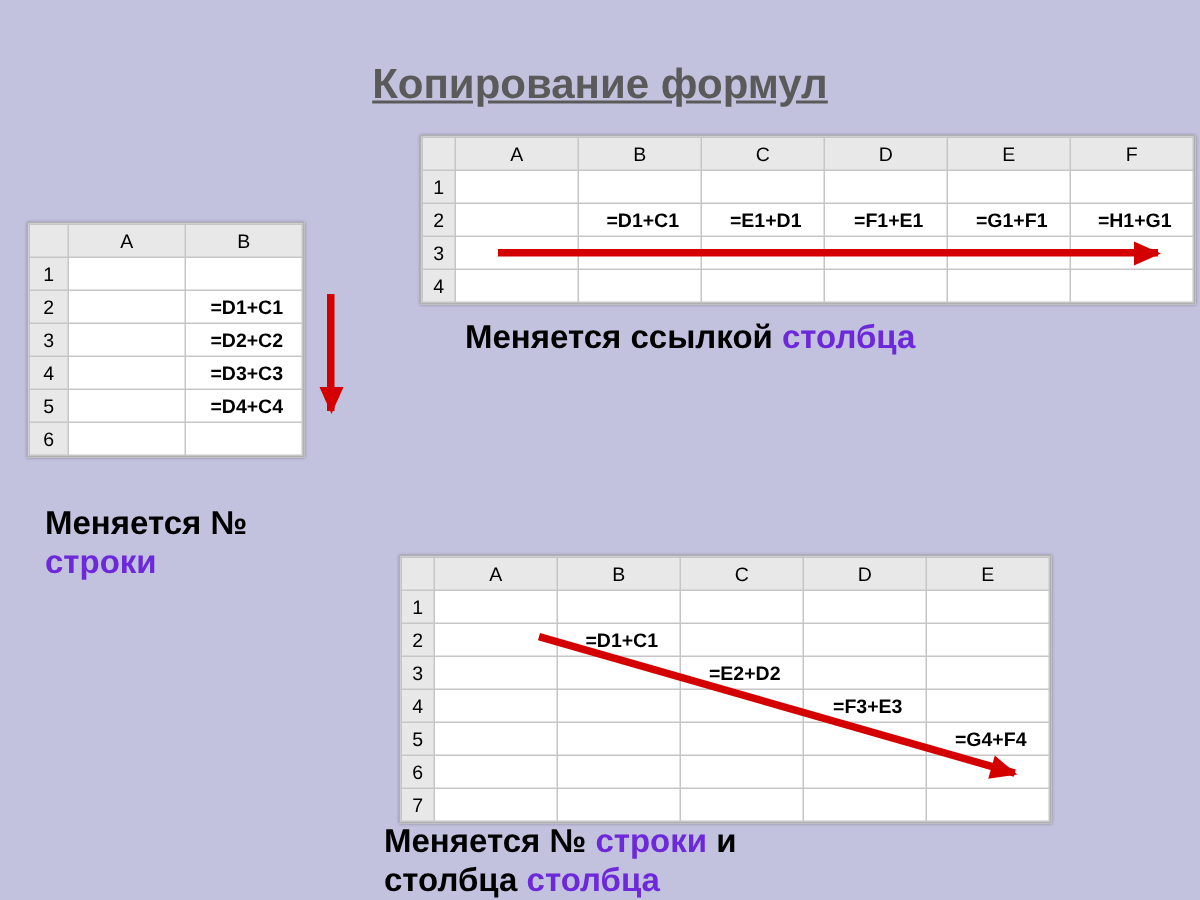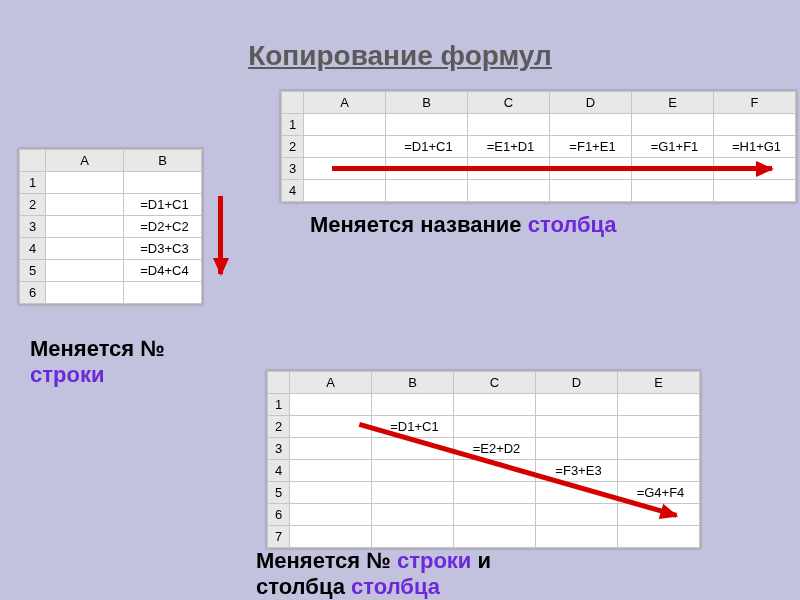--- a/index.html
+++ b/index.html
@@ -104,21 +104,21 @@
   
   #sheet2 { left: 280px; top: 90px; }
   #sheet2 th, #sheet2 td { width: 82px; height: 22px; }
   #sheet2 .rowhdr { width: 22px; }
 
   
   #sheet3 { left: 266px; top: 370px; }
   #sheet3 th, #sheet3 td { width: 82px; height: 22px; }
   #sheet3 .rowhdr { width: 22px; }
 
-  .formula-cell { text-align: center; padding-left: 4px; font-weight: normal; }
+  .formula-cell { text-align: center; padding-left: 4px; font-weight: bold; }
 </style>
 </head>
 <body>
 
 <div class="title">
   <span>Копирование формул</span><br>
 </div>
 
 <div id="sheet1" class="sheet">
   <table>
@@ -215,21 +215,21 @@
           <td></td>
           <td></td>
           <td></td>
         </tr>
   </tbody>
     </table>
 </div>
 <div class="arrow-h" style="left:332px; top:166px; width:440px;"></div>
 
 <div class="caption" style="left:310px; top:212px;">
-  <span>Меняется название </span><span class="hl-blue">столбца</span>
+  <span>Меняется ссылкой </span><span class="hl-blue">столбца</span>
 </div>
 
 <div id="sheet3" class="sheet">
   <table>
     <tbody>
         <tr>
       <th class="rowhdr"></th>
       <th>A</th>
       <th>B</th>
       <th>C</th>

